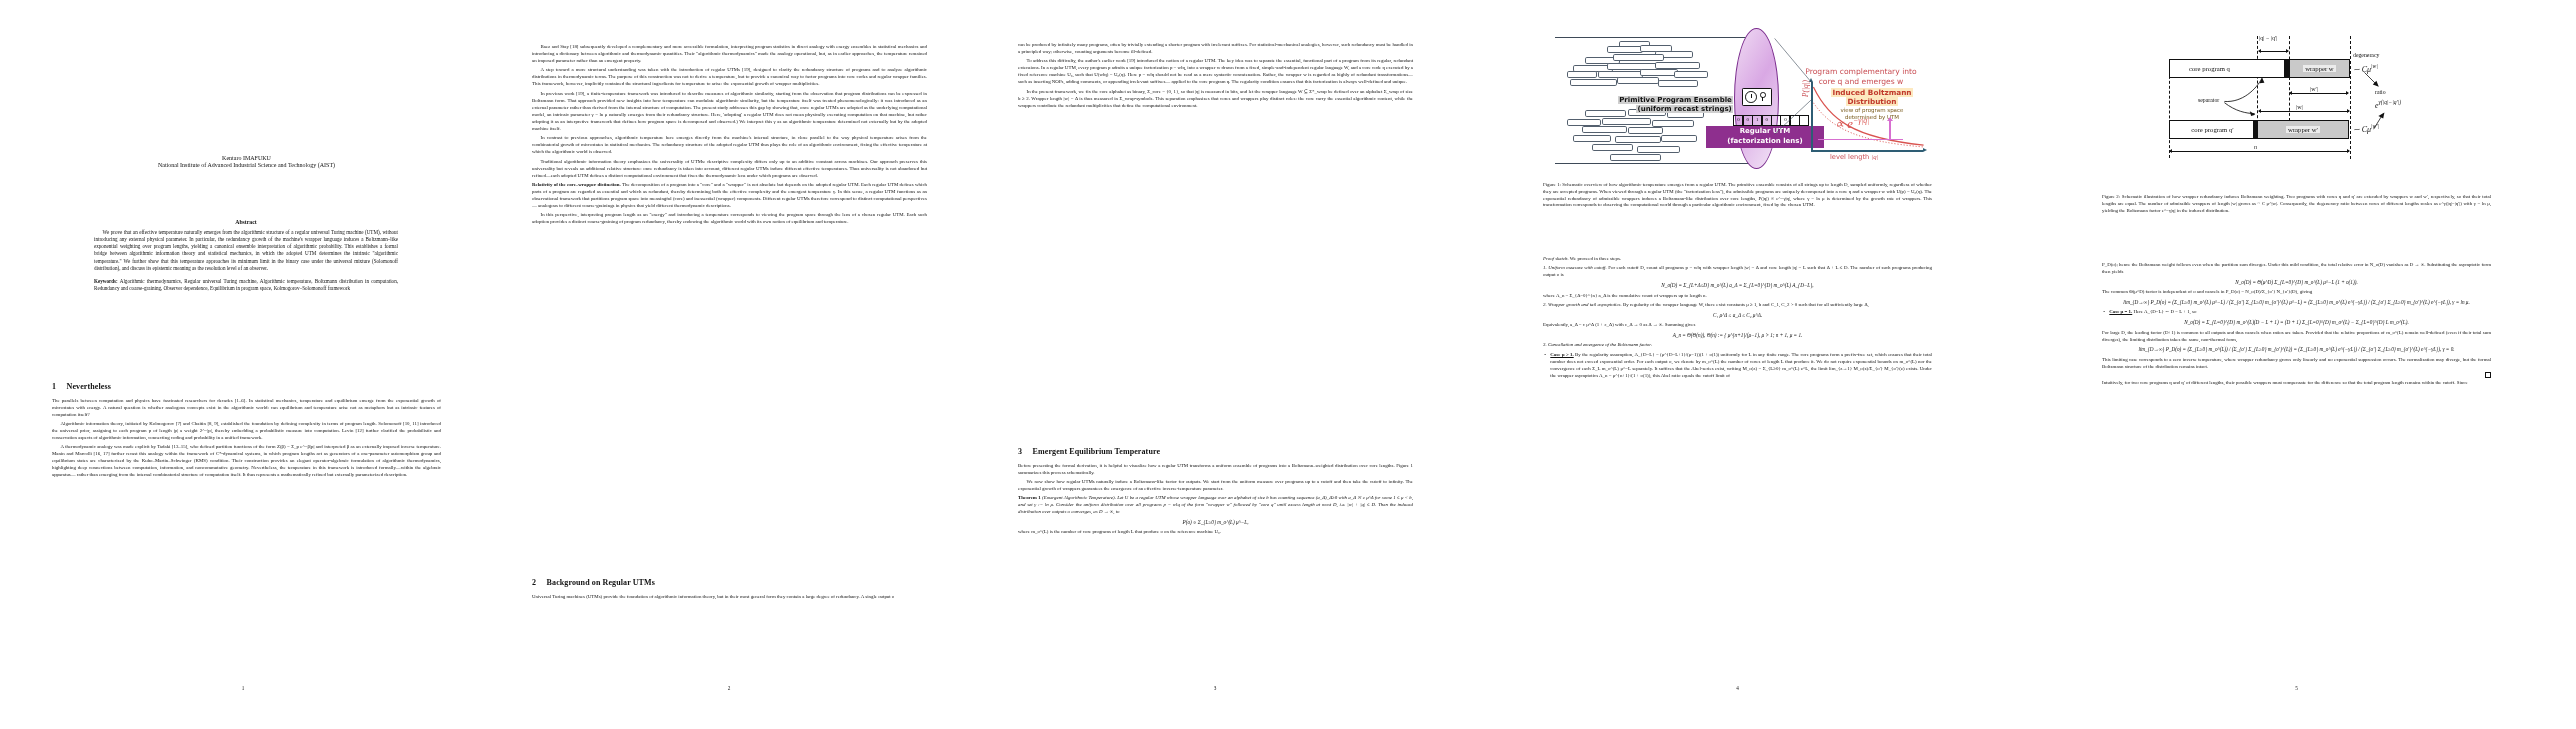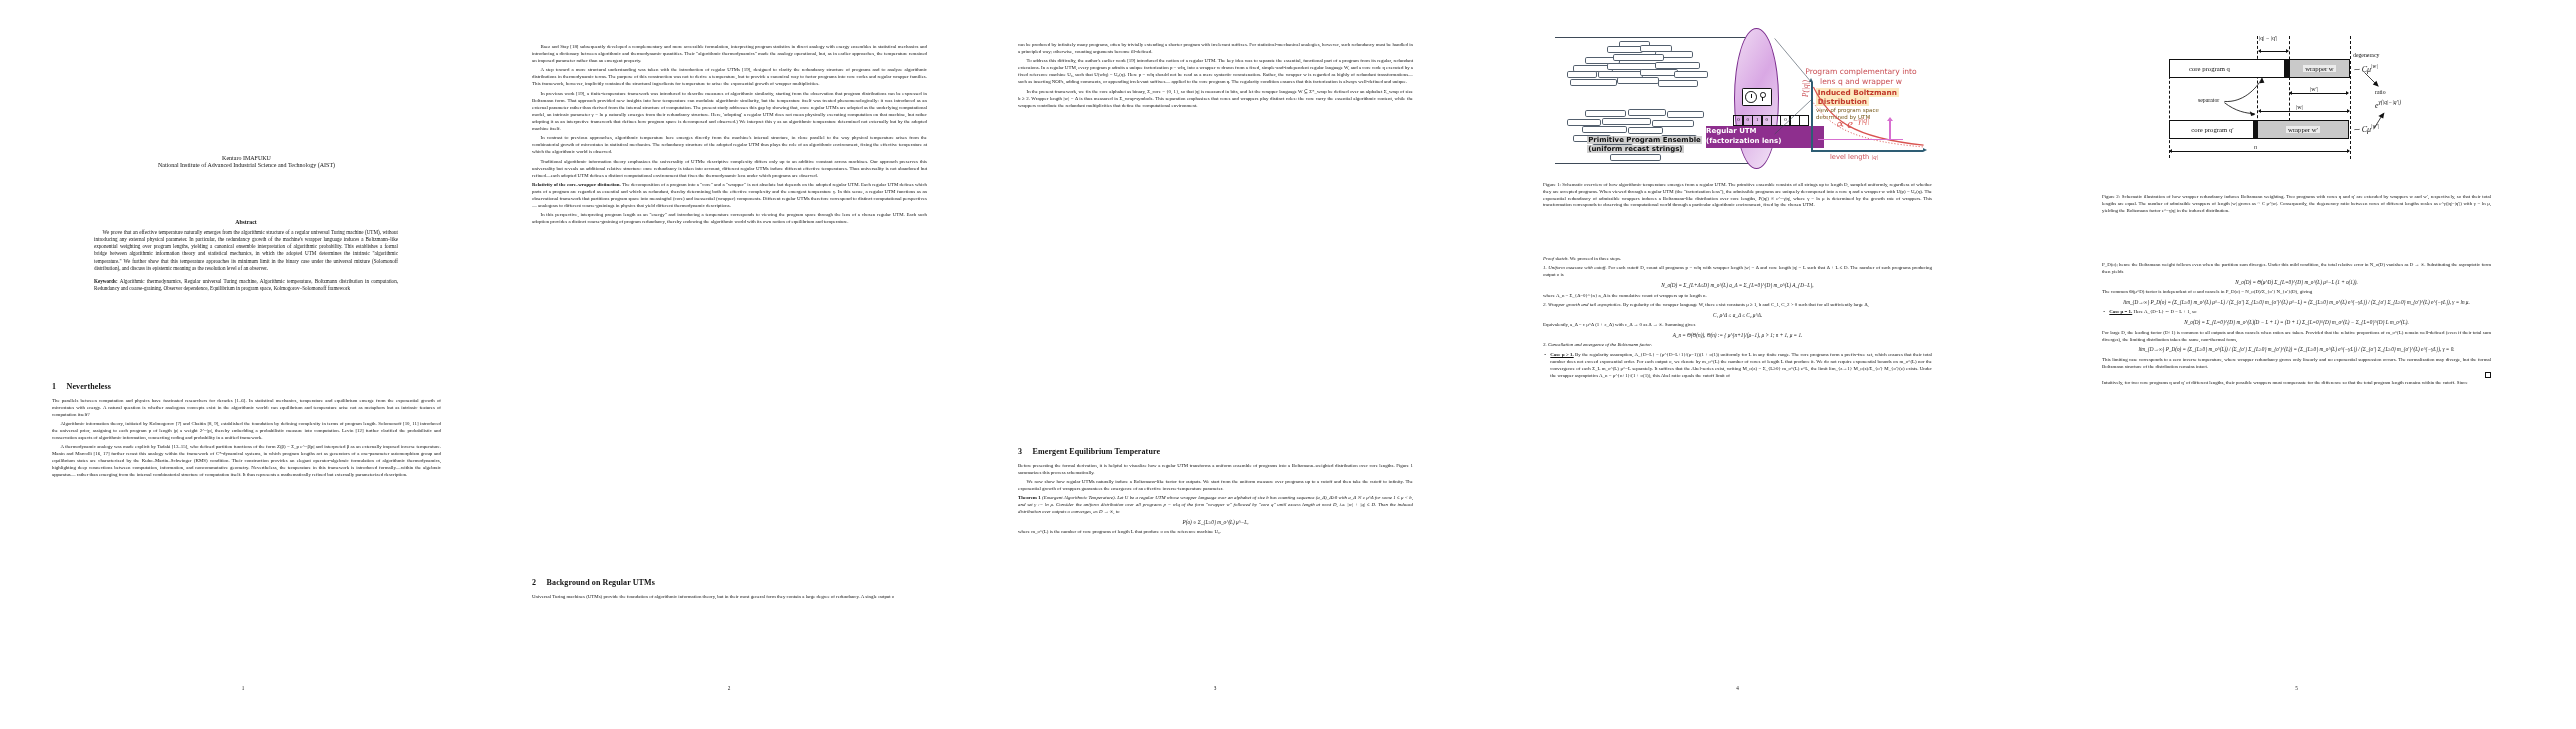--- a/index.html
+++ b/index.html
@@ -63,31 +63,31 @@
   .f1-dev .dial:after{content:"";position:absolute;left:4.3px;top:1.8px;width:0.6px;height:3.6px;background:#111;}
   .f1-dev .key{position:absolute;left:17px;top:3px;width:3.6px;height:3.6px;
     border:0.8px solid #111;border-radius:50%;}
   .f1-dev .key:after{content:"";position:absolute;left:1.2px;top:3.6px;width:0.8px;height:4.9px;background:#111;}
   .f1-tape{position:absolute;left:185px;top:91px;display:flex;}
   .f1-tape span{width:8px;height:8.5px;border:0.6px solid #111;margin-left:-0.6px;
     font-size:4.9px;line-height:8.5px;text-align:center;
     font-family:"Liberation Serif",serif;}
   .f1-tape .blank{color:transparent;}
   .f1-label-ens{position:absolute;left:38px;top:72px;width:146px;
-    text-align:left;font-family:"DejaVu Sans","Liberation Sans",sans-serif;
-    font-weight:bold;font-size:7px;line-height:9px;color:#111;margin-top:40px;}
+    text-align:right;font-family:"DejaVu Sans","Liberation Sans",sans-serif;
+    font-weight:bold;font-size:7px;line-height:9px;color:#111;}
   .f1-label-ens span{background:#cfcfcf;padding:0 1.2px;}
   .f1-utm{position:absolute;left:157px;top:102px;width:118px;
-    background:#8e2f8e;color:#fff;text-align:left;
+    background:#8e2f8e;color:#fff;text-align:center;
     font-family:"DejaVu Sans","Liberation Sans",sans-serif;
     font-weight:bold;font-size:7px;line-height:9.7px;padding:1.2px 0;}
   .f1-factor{position:absolute;left:248px;top:43px;width:128px;
     color:#c94f55;font-family:"DejaVu Sans","Liberation Sans",sans-serif;
     font-size:7.6px;line-height:10.3px;text-align:center;}
-  .f1-boltz{position:absolute;left:267px;top:64px;width:112px;}
+  .f1-boltz{position:absolute;left:267px;top:64px;width:112px;text-align:center;}
   .f1-boltz .hdr{color:#c0392b;font-weight:bold;font-size:7.3px;line-height:9px;
     font-family:"DejaVu Sans","Liberation Sans",sans-serif;}
   .f1-boltz .hdr span{background:#fde9c0;padding:0 1.8px;}
   .f1-boltz .sub{color:#7a5c1e;font-size:5.5px;line-height:7.3px;margin-top:1.2px;
     font-family:"DejaVu Sans","Liberation Sans",sans-serif;}
   .f1-prop{position:absolute;left:286px;top:92px;color:#d9534f;
     font-size:12.8px;font-family:"Liberation Serif",serif;font-style:italic;}
   .f1-axis-v{position:absolute;left:262px;top:58px;width:1.5px;height:69px;background:#2e5d74;}
   .f1-axis-v:before{content:"";position:absolute;left:-2.1px;top:-4.3px;
     border-left:2.7px solid transparent;border-right:2.7px solid transparent;
@@ -255,21 +255,21 @@
           <span class="blank"></span>
           <span>0</span>
           <span class="blank"></span>
           <span class="blank"></span>
         </div>
         <div class="f1-utm">
           <span>Regular UTM</span><br><span>(factorization lens)</span>
         </div>
 
         <div class="f1-factor">
-          <span>Program complementary into</span><br><span>lens q and wrapper w</span>
+          <span>Program complementary into</span><br><span>core q and emerges w</span>
         </div>
         <div class="f1-boltz">
           <div class="hdr"><span>Induced Boltzmann</span><br><span>Distribution</span></div>
           <div class="sub"><span>view of program space</span><br><span>determined by UTM</span></div>
         </div>
 
         <div class="f1-axis-v"></div>
         <div class="f1-axis-h"></div>
         <div class="f1-ylab">P(|q|)</div>
         <div class="f1-xlab">

